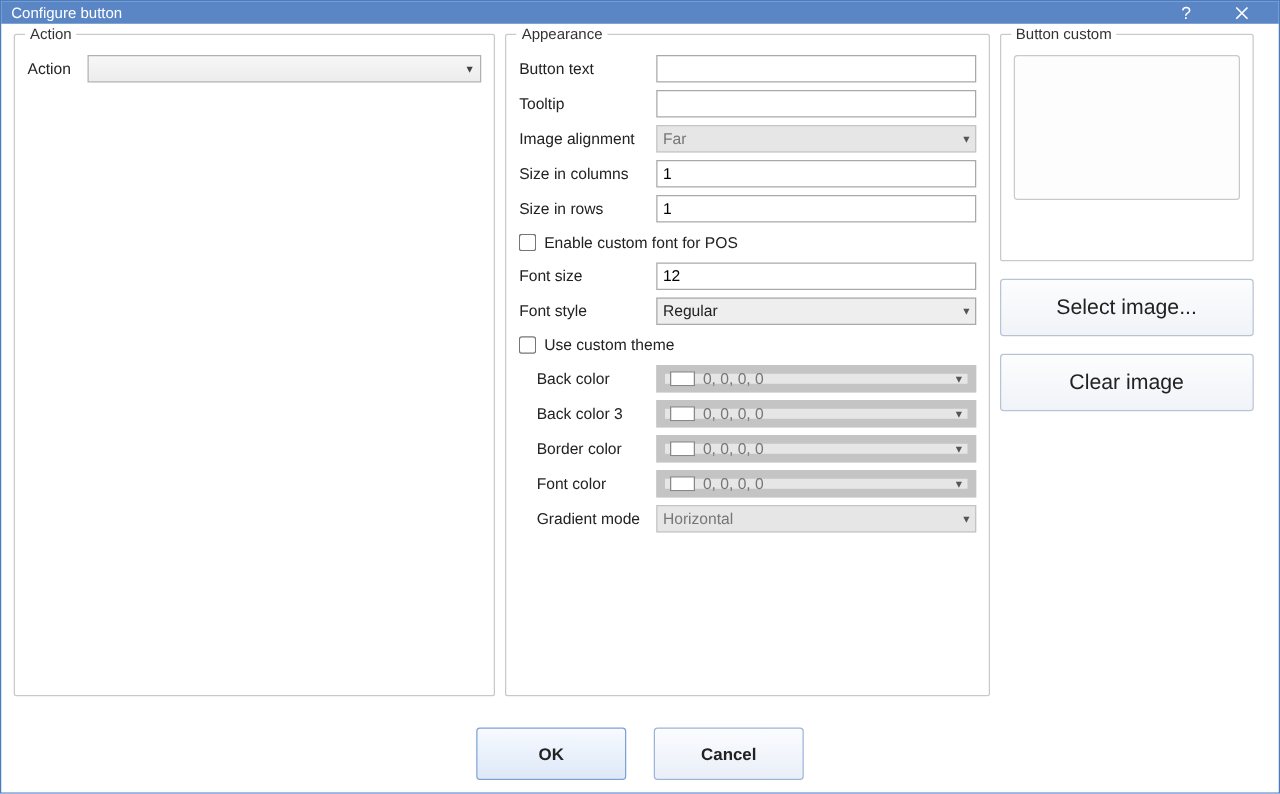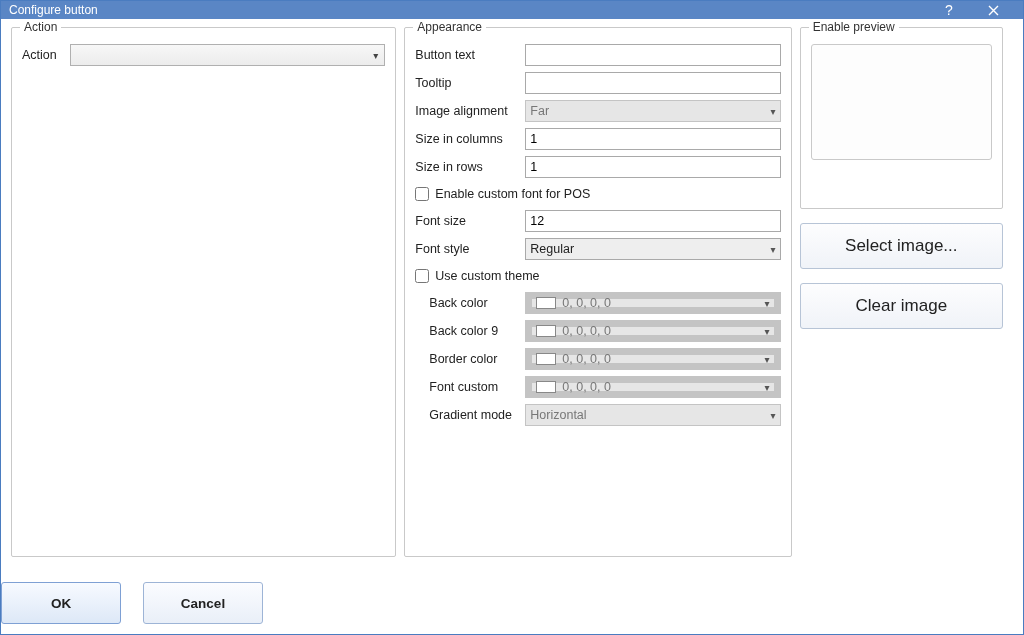--- a/index.html
+++ b/index.html
@@ -34,21 +34,21 @@
   .action-select { width:100%; height:22px; border:1px solid #b0b0b0; background:linear-gradient(#f7f7f7,#ececec); position:relative; }
   .action-select .arrow { position:absolute; right:6px; top:50%; transform:translateY(-50%); font-size:10px; color:#444; }
   .preview-group { height:182px; }
   .preview-area { width:100%; height:116px; border:1px solid #c9c9c9; border-radius:3px; background:#fdfdfd; margin-top:2px; }
   .big-button {
     height:46px; border:1px solid #b7c4d6; border-radius:3px;
     background:linear-gradient(#fdfdfe,#f0f3f8);
     display:flex; align-items:center; justify-content:center;
     font-size:17px; color:#222; cursor:pointer;
   }
-  .footer { height:62px; display:flex; align-items:center; gap:22px; }
+  .footer { height:62px; display:flex; align-items:center; justify-content:center; gap:22px; }
   .dlg-button {
     width:120px; height:42px; border:1px solid #9db4d6; border-radius:3px;
     background:linear-gradient(#fbfcff,#e9eff8);
     display:flex; align-items:center; justify-content:center;
     font-size:13.5px; font-weight:600; color:#222; cursor:pointer;
   }
   .dlg-button.primary { border-color:#7ea0d4; background:linear-gradient(#f7faff,#dde8f7); }
 </style>
 </head>
 <body>
@@ -144,21 +144,21 @@
           <div class="control">
             <div class="colorbox disabled">
               <span class="swatch"></span>
               <span>0, 0, 0, 0</span>
               <span class="arrow">▾</span>
             </div>
           </div>
         </div>
 
         <div class="row">
-          <div class="lbl indent">Back color 9</div>
+          <div class="lbl indent">Back color 3</div>
           <div class="control">
             <div class="colorbox disabled">
               <span class="swatch"></span>
               <span>0, 0, 0, 0</span>
               <span class="arrow">▾</span>
             </div>
           </div>
         </div>
 
         <div class="row">
@@ -166,21 +166,21 @@
           <div class="control">
             <div class="colorbox disabled">
               <span class="swatch"></span>
               <span>0, 0, 0, 0</span>
               <span class="arrow">▾</span>
             </div>
           </div>
         </div>
 
         <div class="row">
-          <div class="lbl indent">Font custom</div>
+          <div class="lbl indent">Font color</div>
           <div class="control">
             <div class="colorbox disabled">
               <span class="swatch"></span>
               <span>0, 0, 0, 0</span>
               <span class="arrow">▾</span>
             </div>
           </div>
         </div>
 
         <div class="row">
@@ -190,21 +190,21 @@
               <span>Horizontal</span>
               <span class="arrow">▾</span>
             </div>
           </div>
         </div>
 
       </div>
 
       <div class="col-preview">
         <div class="groupbox preview-group">
-          <div class="legend">Enable preview</div>
+          <div class="legend">Button custom</div>
           <div class="preview-area"></div>
         </div>
         <div class="big-button">
           <span>Select image...</span>
         </div>
         <div class="big-button">
           <span>Clear image</span>
         </div>
       </div>
 

